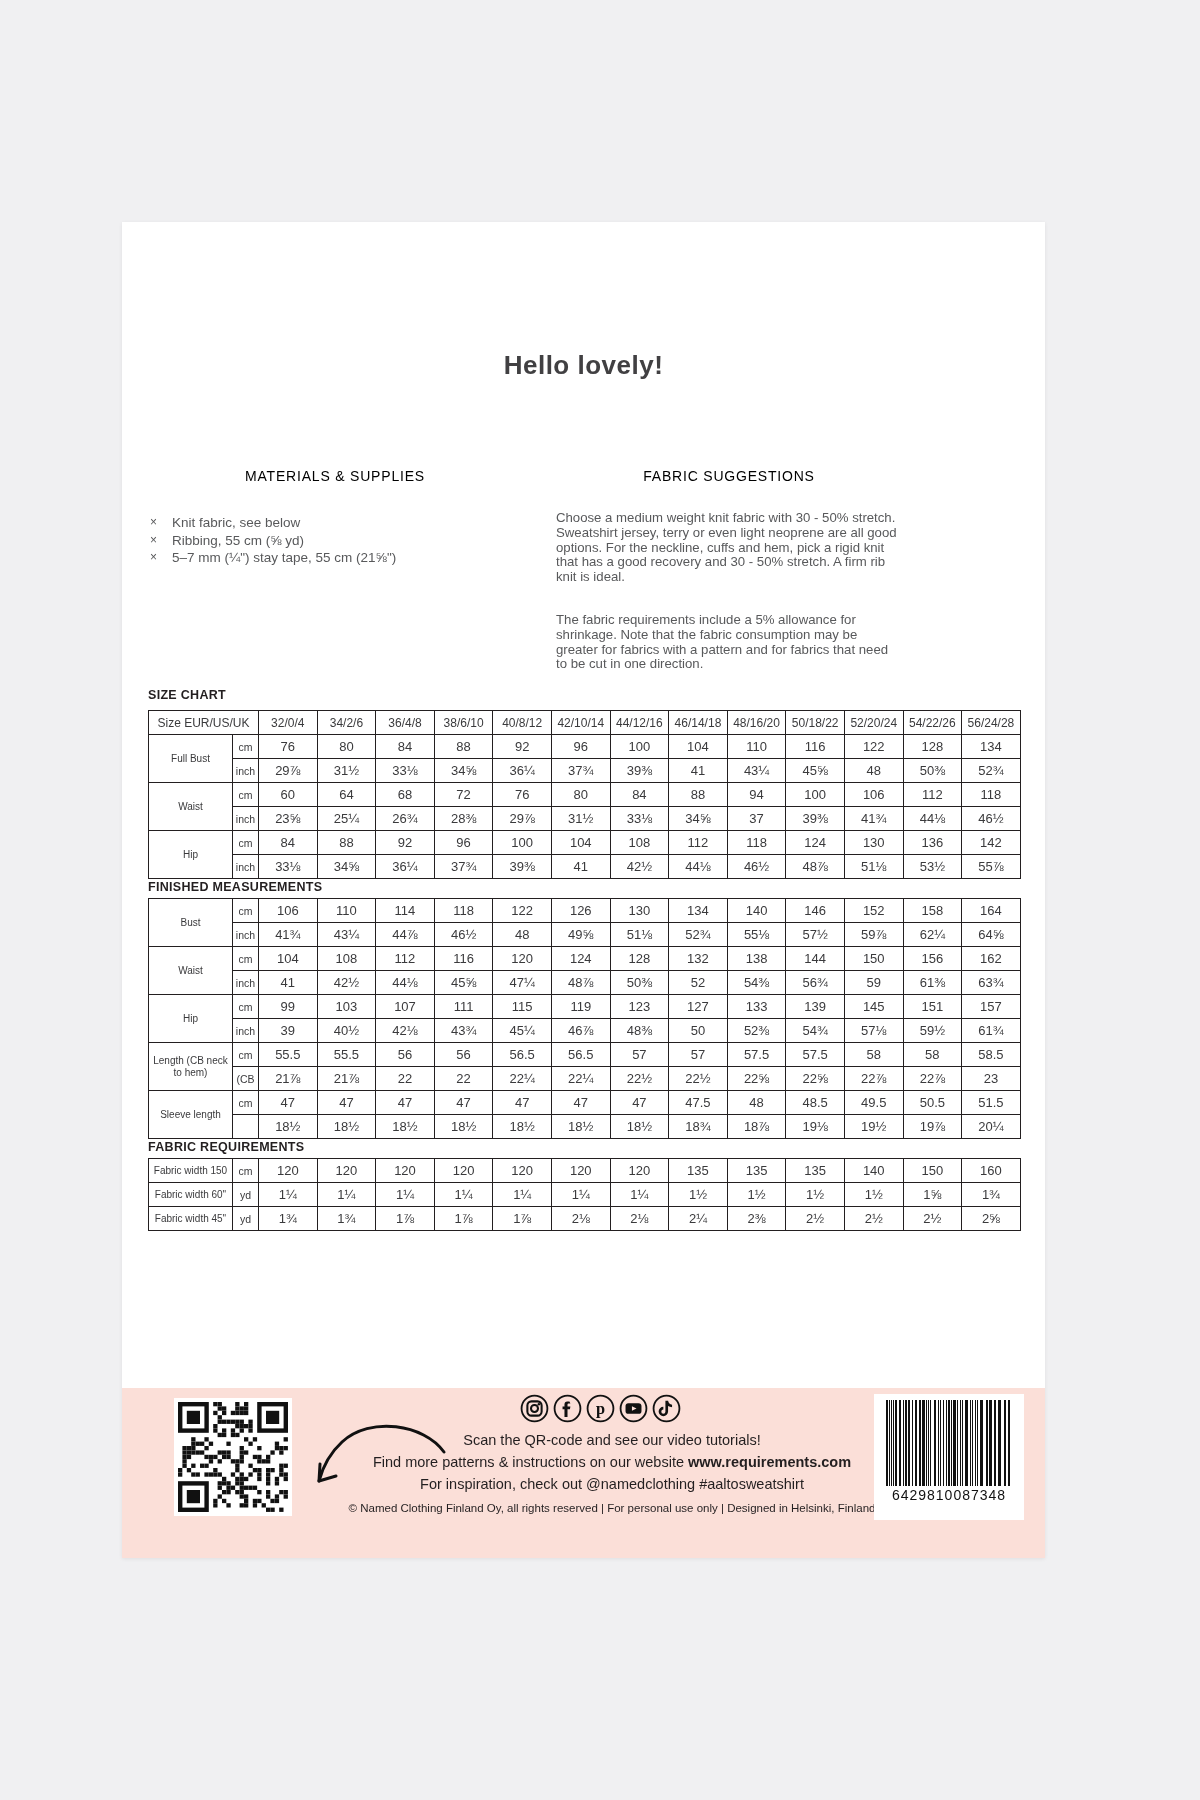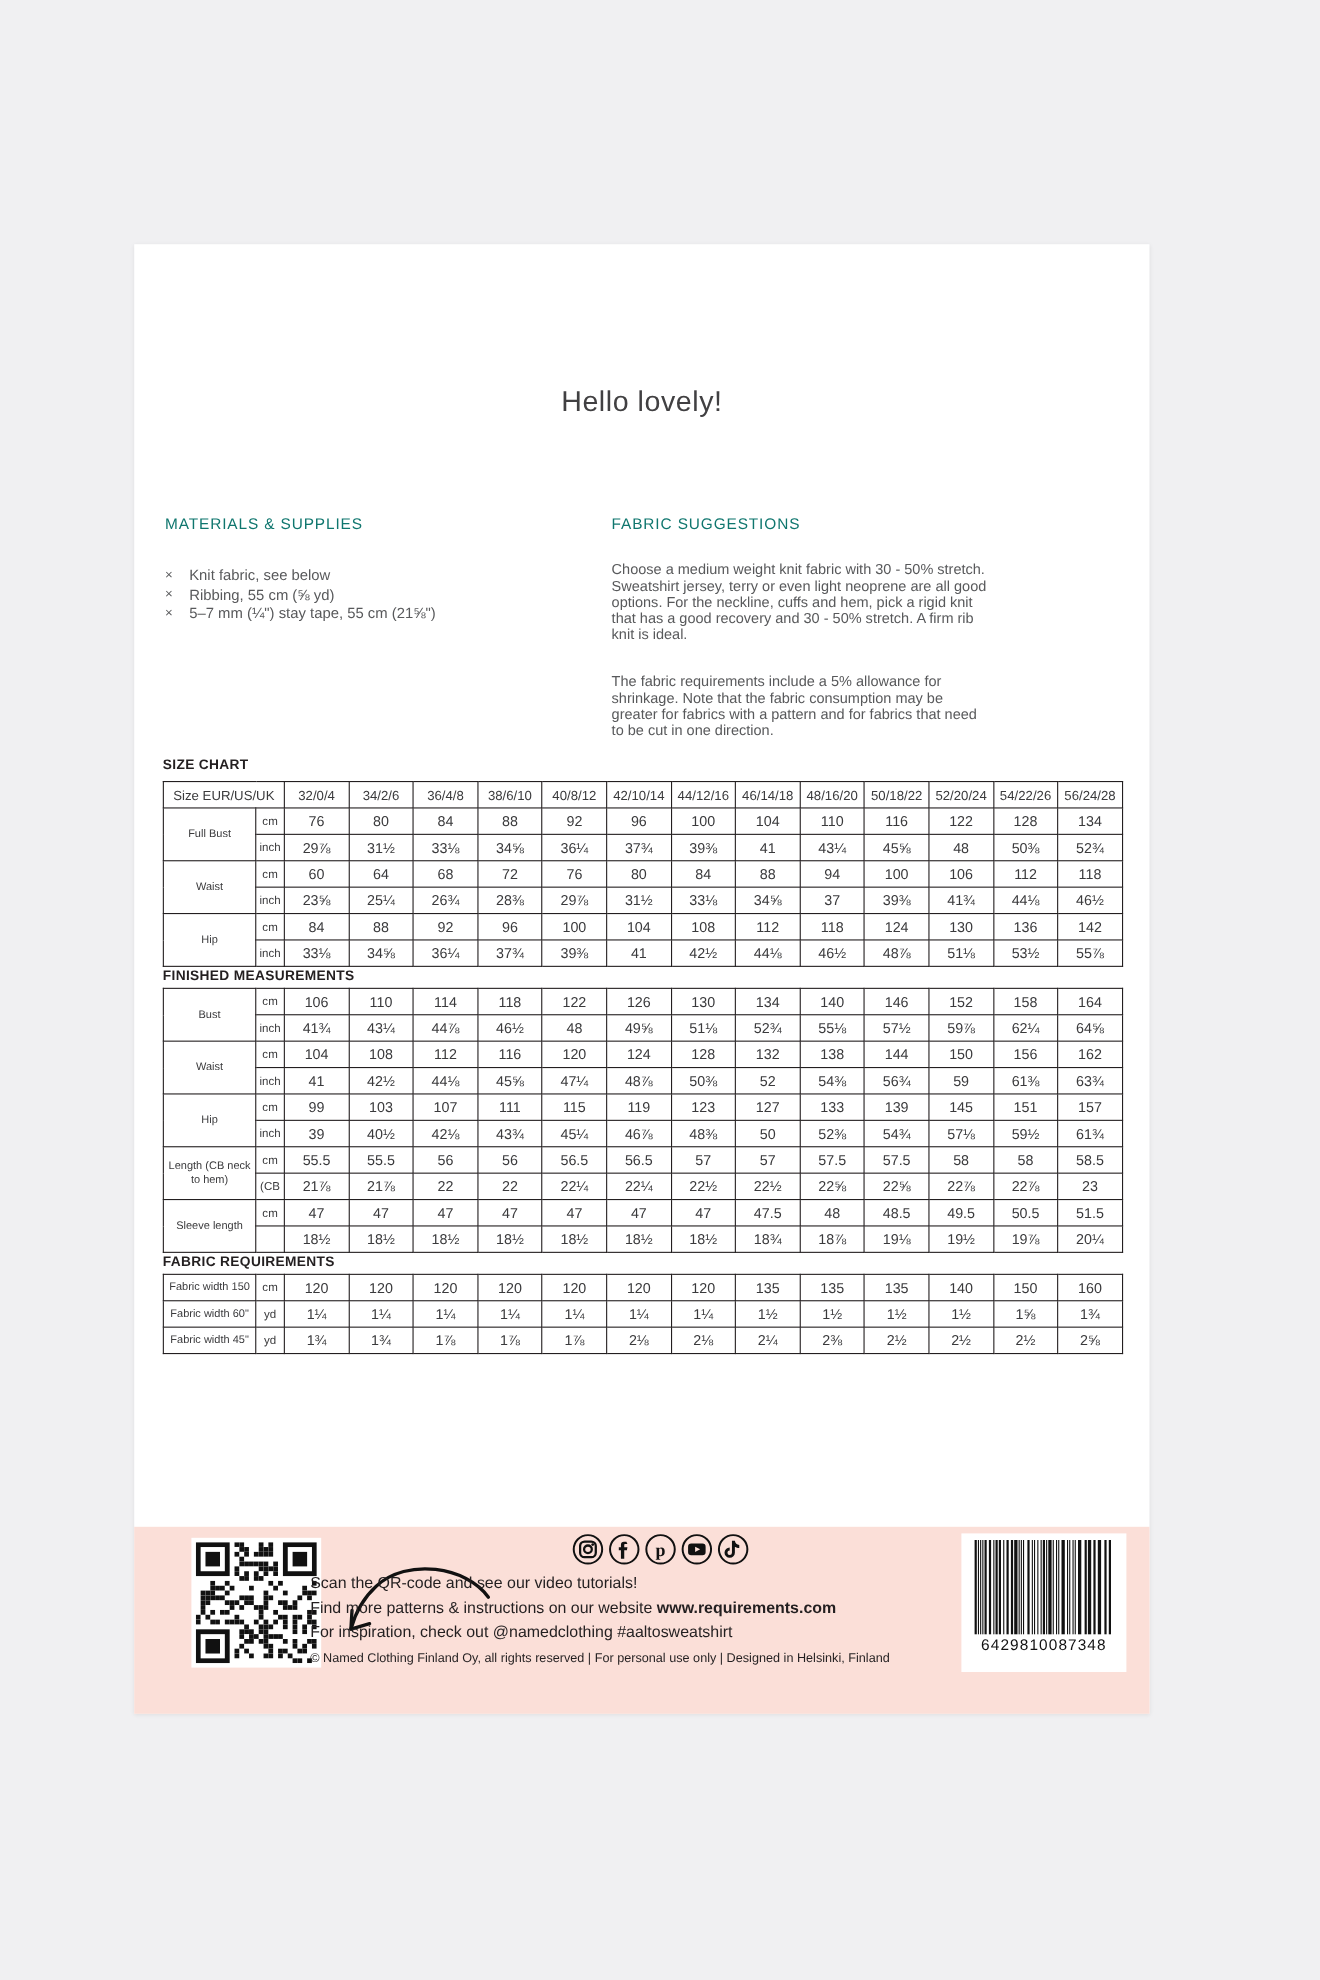--- a/index.html
+++ b/index.html
@@ -9,24 +9,24 @@
     font-family:"Liberation Sans","DejaVu Sans",sans-serif;
     color:#414042;
     -webkit-font-smoothing:antialiased;
   }
   .page{
     position:absolute;left:122px;top:222px;width:923px;height:1336px;
     background:#ffffff;box-shadow:0 1px 4px rgba(0,0,0,0.07);
   }
   .title{
     position:absolute;top:128px;left:0;width:100%;text-align:center;
-    font-size:26px;font-weight:400;letter-spacing:0.5px;color:#414042;
+    font-size:26px;font-weight:700;letter-spacing:0.5px;color:#414042;
   }
   .col-heading{
-    font-size:14px;font-weight:400;letter-spacing:0.8px;color:#0f766e;margin:0;
+    font-size:14px;font-weight:400;letter-spacing:0.8px;color:#000000;margin:0;text-align:center;
   }
   .materials-col{position:absolute;left:28px;top:246px;width:370px;}
   .materials-list{list-style:none;margin:30px 0 0 0;padding:0;
     font-size:13.5px;line-height:17.5px;color:#58595b;}
   .materials-list li{display:flex;}
   .materials-list .x{width:13px;margin-right:9px;font-size:12px;color:#58595b;}
   .fabric-col{position:absolute;left:434px;top:246px;width:346px;}
   .fabric-col p{margin:0;font-size:13.2px;line-height:14.8px;color:#58595b;}
   .fabric-col p.p1{margin-top:27px;}
   .fabric-col p.p2{margin-top:28px;}
@@ -59,21 +59,21 @@
     position:absolute;left:0;top:1166px;width:923px;height:170px;
     background:#fbdfd8;
   }
   .qr-box{
     position:absolute;left:52px;top:10px;width:118px;height:118px;background:#fff;
   }
   .qr-box svg{position:absolute;left:4px;top:4px;}
   .arrow-svg{position:absolute;left:186px;top:32px;}
   .social-row{position:absolute;left:238px;top:6px;width:480px;text-align:center;}
   .social-row .sicon{display:inline-block;margin:0 2px;vertical-align:top;}
-  .fline{position:absolute;left:160px;width:620px;text-align:left;
+  .fline{position:absolute;left:180px;width:620px;text-align:center;
     font-size:14.5px;color:#231f20;white-space:nowrap;}
   .fl1{top:44px;}
   .fl2{top:66px;}
   .fl3{top:88px;}
   .fcopy{top:114px;font-size:11.5px;}
   .barcode-box{
     position:absolute;left:752px;top:6px;width:150px;height:126px;background:#fff;
   }
   .barcode-box svg{position:absolute;left:10px;top:6px;}
   .barcode-number{

